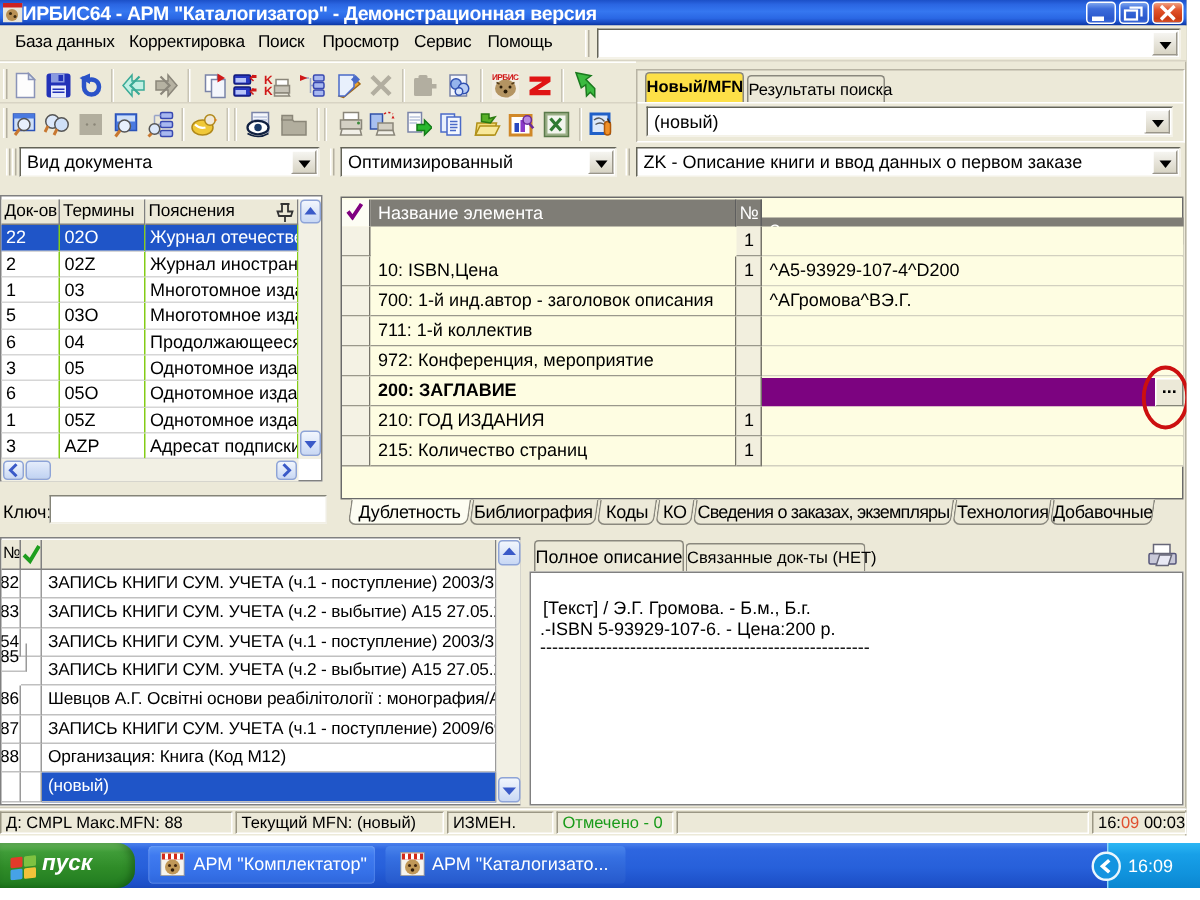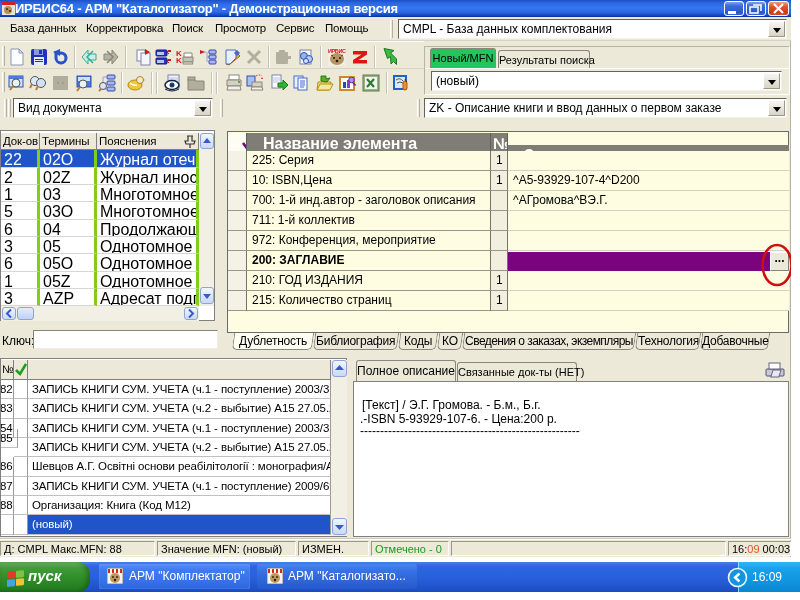--- a/index.html
+++ b/index.html
@@ -14,24 +14,24 @@
 .combo{position:absolute;background:#fff;border:1px solid #7a7a6e;border-top-color:#636357;border-left-color:#636357;border-right-color:#f4f2e8;border-bottom-color:#f4f2e8;height:20px}
 .combo .t{position:absolute;left:4px;top:2px;font-size:12px;white-space:nowrap}
 .cb{position:absolute;right:1px;top:1px;width:17px;bottom:1px;background:linear-gradient(180deg,#f6f5f1,#d8d4c4);border:1px solid #fff;border-right-color:#9a968a;border-bottom-color:#9a968a}
 .cb:after{content:"";position:absolute;left:4px;top:6px;border:4px solid transparent;border-top:5px solid #000}
 .sepv{position:absolute;width:2px;border-left:1px solid #c8c4b4;border-right:1px solid #fff}
 .grip{position:absolute;width:3px;border-left:1px solid #fff;border-right:1px solid #b4b0a0}
 .tb{position:absolute;left:0;width:424px;background:#ECE9D8}
 .etch{position:absolute;left:0;width:791px;height:2px;border-top:1px solid #cfcbbb;border-bottom:1px solid #fff}
 #lg{position:absolute;left:0;top:130px;width:215px;height:191px;background:#fff;border:1px solid #808080}
 .lgh{position:absolute;background:#ECE9D8;border-right:1px solid #808080;border-bottom:1px solid #808080;font-size:11.5px;letter-spacing:-0.1px;padding:2px 0 0 2px;overflow:hidden;white-space:nowrap}
-.lgc{position:absolute;border-right:3px solid #84cc16;border-bottom:1px solid #d6d6d6;padding:1px 0 0 3px;overflow:hidden;white-space:nowrap;font-size:16px}
+.lgc{position:absolute;border-right:1px solid #84cc16;border-bottom:1px solid #d6d6d6;padding:1px 0 0 3px;overflow:hidden;white-space:nowrap;font-size:12px}
 .sel{background:#1f55c8;color:#fff}
 #rg{position:absolute;left:227px;top:131px;width:562px;height:202px;background:#FEFDE2;border:1px solid #6a6a6a}
-.rgh{position:absolute;background:#7f7d76;color:#fff;font-weight:bold;font-size:16px;padding:2px 0 0 16px;border-right:1px solid #5e5e5e;overflow:hidden;white-space:nowrap}
+.rgh{position:absolute;background:#7f7d76;color:#fff;font-weight:normal;font-size:12px;padding:2px 0 0 5px;border-right:1px solid #5e5e5e;overflow:hidden;white-space:nowrap}
 .rgc{position:absolute;border-right:1px solid #76746a;border-bottom:1px solid #9a988c;padding:2px 0 0 5px;overflow:hidden;white-space:nowrap;font-size:12px;background:#FEFDE2}
 .btab{position:absolute;height:17px;background:#ECE9D8;border:1px solid #8a887e;border-top:none;border-radius:0 0 5px 5px;padding:1px 0 0 0;white-space:nowrap;overflow:hidden;text-align:center;transform:skewX(-8deg);letter-spacing:-0.25px}
 .btabtxt{display:inline-block;transform:skewX(8deg)}
 
 #ll{position:absolute;left:0;top:358px;width:347px;height:179px;background:#fff;border:1px solid #808080}
 .llh{position:absolute;background:#ECE9D8;border-right:1px solid #808080;border-bottom:1px solid #808080;overflow:hidden;font-size:12px}
 .llc{position:absolute;border-right:1px solid #9a9a9a;border-bottom:1px solid #c0c0c0;overflow:hidden;white-space:nowrap;font-size:11.5px;letter-spacing:-0.1px;padding:3px 0 0 4px}
 .xparrow{position:absolute;background:linear-gradient(180deg,#f2f6fd,#c9d8f4);border:1px solid #8ea4d8;border-radius:3px}
 .xparrow:after{content:"";position:absolute}
 
@@ -65,21 +65,20 @@
   <div class="menubar">
     <span style="left:10px">База данных</span>
       <span style="left:86px">Корректировка</span>
       <span style="left:172px">Поиск</span>
       <span style="left:215px">Просмотр</span>
       <span style="left:276px">Сервис</span>
       <span style="left:325px">Помощь</span>
     <div class="grip" style="left:390px;top:3px;height:18px"></div>
   </div>
   <div class="combo" style="left:398px;top:19px;width:389px">
-      <div class="t">CMPL - База данных комплектования</div>
       <div class="cb"></div>
     </div>
 
   <div class="tb" style="top:41px;height:27px;border-top:1px solid #fff"></div>
   <div class="tb" style="top:68px;height:27px;border-top:1px solid #d8d4c4"></div>
   <div class="grip" style="left:2px;top:46px;height:20px"></div>
   <div class="grip" style="left:2px;top:72px;height:20px"></div>
   <div id="icons1">
     <svg class="a" style="left:8px;top:48px" width="18" height="18">
         <path d="M3 1 h8 l4 4 v12 h-12 z" fill="#fdfdfd" stroke="#8a94b8"></path>
@@ -269,35 +268,39 @@
     <div class="sepv" style="left:386px;top:72px;height:22px"></div>
     <svg class="a" style="left:392px;top:74px" width="18" height="18">
         <rect x="2" y="2" width="12" height="13" fill="#dce8fa" stroke="#2060c8" stroke-width="2"></rect>
         <path d="M4 6 q4 -3 7 1 M5 9 q3 -2 6 0" stroke="#555" fill="none"></path>
         <rect x="11" y="7" width="4" height="9" rx="2" fill="#f09028" stroke="#b05808"></rect>
         <path d="M13 5 l1.5 3" stroke="#303030"></path>
       </svg>
   </div>
 
   <div class="a" style="left:424px;top:46px;width:366px;height:49px;border:1px solid #fff;border-top-color:#b8b4a4;border-left-color:#b8b4a4"></div>
-  <div class="a" style="left:430px;top:48px;width:66px;height:20px;background:#22c55e;border:1px solid #8a887e;border-bottom:none;border-radius:3px 3px 0 0;font-weight:normal;font-size:11px;text-align:center;padding-top:3px">Новый/MFN</div>
+  <div class="a" style="left:430px;top:48px;width:66px;height:20px;background:#fde047;border:1px solid #8a887e;border-bottom:none;border-radius:3px 3px 0 0;font-weight:bold;font-size:11px;text-align:center;padding-top:3px">Новый/MFN</div>
   <div class="a" style="left:498px;top:50px;width:92px;height:18px;background:#ECE9D8;border:1px solid #8a887e;border-bottom:none;border-radius:3px 3px 0 0;font-size:11px;text-align:center;padding-top:3px;white-space:nowrap">Результаты поиска</div>
   <div class="a" style="left:425px;top:68px;width:364px;height:1px;background:#fff"></div>
   <div class="combo" style="left:431px;top:71px;width:351px">
       <div class="t">(новый)</div>
       <div class="cb"></div>
     </div>
 
   <div class="grip" style="left:4px;top:99px;height:18px"></div>
   <div class="grip" style="left:8px;top:99px;height:18px"></div>
   <div class="combo" style="left:13px;top:98px;width:200px">
       <div class="t">Вид документа</div>
       <div class="cb"></div>
     </div>
   <div class="grip" style="left:220px;top:99px;height:18px"></div>
+  <div class="combo" style="left:227px;top:98px;width:184px">
+      <div class="t">Оптимизированный</div>
+      <div class="cb"></div>
+    </div>
   <div class="grip" style="left:417px;top:99px;height:18px"></div>
   <div class="combo" style="left:424px;top:98px;width:363px">
       <div class="t">ZK - Описание книги и ввод данных о первом заказе</div>
       <div class="cb"></div>
     </div>
   <div id="lg">
     <div class="lgh" style="left:0;top:2px;width:39px;height:17px">Док-ов</div>
     <div class="lgh" style="left:39px;top:2px;width:57px;height:17px">Термины</div>
     <div class="lgh" style="left:96px;top:2px;width:102px;height:17px">Пояснения</div>
     <svg class="a" style="left:183px;top:4px" width="12" height="13">
@@ -355,21 +358,20 @@
     <div class="a" style="left:33px;top:330px;width:185px;height:19px;background:#fff;border:1px solid #848478;border-bottom-color:#f0eee4;border-right-color:#f0eee4"></div>
   </div>
   <div id="rg">
     <div class="rgh" style="left:0;top:1px;width:19px;height:18px;background:#fdfdf4"><svg width="13" height="13" style="margin:-1px 0 0 -3px">
           <path d="M2 7 L5 11 L11 2" stroke="#800080" stroke-width="2.6" fill="none"></path>
         </svg></div>
     <div class="rgh" style="left:19px;top:1px;width:244px;height:18px">Название элемента</div>
     <div class="rgh" style="left:263px;top:1px;width:17px;height:18px;padding-left:2px">№</div>
     <div class="rgh" style="left:280px;top:13px;width:281px;height:18px;border-right:none;border-bottom-color:#d2d0c0">Значение</div>
     <div class="rgc" style="left:0;top:19px;width:19px;height:20px;background:#f4f2e4"></div>
-    <div class="rgc" style="left:19px;top:19px;width:244px;height:20px">225: Серия</div>
     <div class="rgc" style="background:#f2efde;left:263px;top:19px;width:17px;height:20px">1</div>
     <div class="rgc" style="left:280px;top:19px;width:281px;height:20px;border-right:none;border-bottom-color:#d2d0c0"></div>
     <div class="rgc" style="left:0;top:39px;width:19px;height:20px;background:#f4f2e4"></div>
     <div class="rgc" style="left:19px;top:39px;width:244px;height:20px">10: ISBN,Цена</div>
     <div class="rgc" style="background:#f2efde;left:263px;top:39px;width:17px;height:20px">1</div>
     <div class="rgc" style="left:280px;top:39px;width:281px;height:20px;border-right:none;border-bottom-color:#d2d0c0">^A5-93929-107-4^D200</div>
     <div class="rgc" style="left:0;top:59px;width:19px;height:20px;background:#f4f2e4"></div>
     <div class="rgc" style="left:19px;top:59px;width:244px;height:20px">700: 1-й инд.автор - заголовок описания</div>
     <div class="rgc" style="background:#f2efde;left:263px;top:59px;width:17px;height:20px"></div>
     <div class="rgc" style="left:280px;top:59px;width:281px;height:20px;border-right:none;border-bottom-color:#d2d0c0">^АГромова^ВЭ.Г.</div>
@@ -457,21 +459,21 @@
         <rect x="13" y="9" width="8" height="7" fill="#e8e8f4" stroke="#667" transform="skewX(-18) translate(-1,0)"></rect>
       </svg>
     <div class="a" style="left:353px;top:381px;width:436px;height:156px;background:#fff;border:1px solid #808080"></div>
     <div class="a" style="left:362px;top:398px;font-size:12px">[Текст] / Э.Г. Громова. - Б.м., Б.г.</div>
     <div class="a" style="left:360px;top:412px;font-size:12px">.-ISBN 5-93929-107-6. - Цена:200 р.</div>
     <div class="a" style="left:360px;top:424px;font-size:12px;letter-spacing:0px">-------------------------------------------------------</div>
   </div>
 
   <div class="etch" style="top:538px"></div>
   <div class="sp" style="left:0;width:155px">Д: CMPL Макс.MFN: 88</div>
-  <div class="sp" style="left:157px;width:139px">Значение MFN: (новый)</div>
+  <div class="sp" style="left:157px;width:139px">Текущий MFN: (новый)</div>
   <div class="sp" style="left:298px;width:71px">ИЗМЕН.</div>
   <div class="sp" style="left:371px;width:78px;color:#1a9b1a">Отмечено - 0</div>
   <div class="sp" style="left:451px;width:275px"></div>
   <div class="sp" style="left:728px;width:63px"><span>16:<span style="color:#e05030">09</span></span> <span>00:03</span></div>
 </div>
 <div id="task">
   <div class="a" style="left:0;top:0;width:90px;height:30px;background:linear-gradient(180deg,#6cbc60 0%,#3f9c38 20%,#2f8c28 55%,#258022 85%,#1e7a1c 100%);border-radius:0 12px 12px 0;box-shadow:inset -3px 0 5px rgba(0,40,0,.35)">
     <svg class="a" style="left:6px;top:6px" width="20" height="19">
         <g transform="skewY(-6)">
           <rect x="1" y="4" width="8" height="7" rx="1" fill="#e23a2a"></rect>

